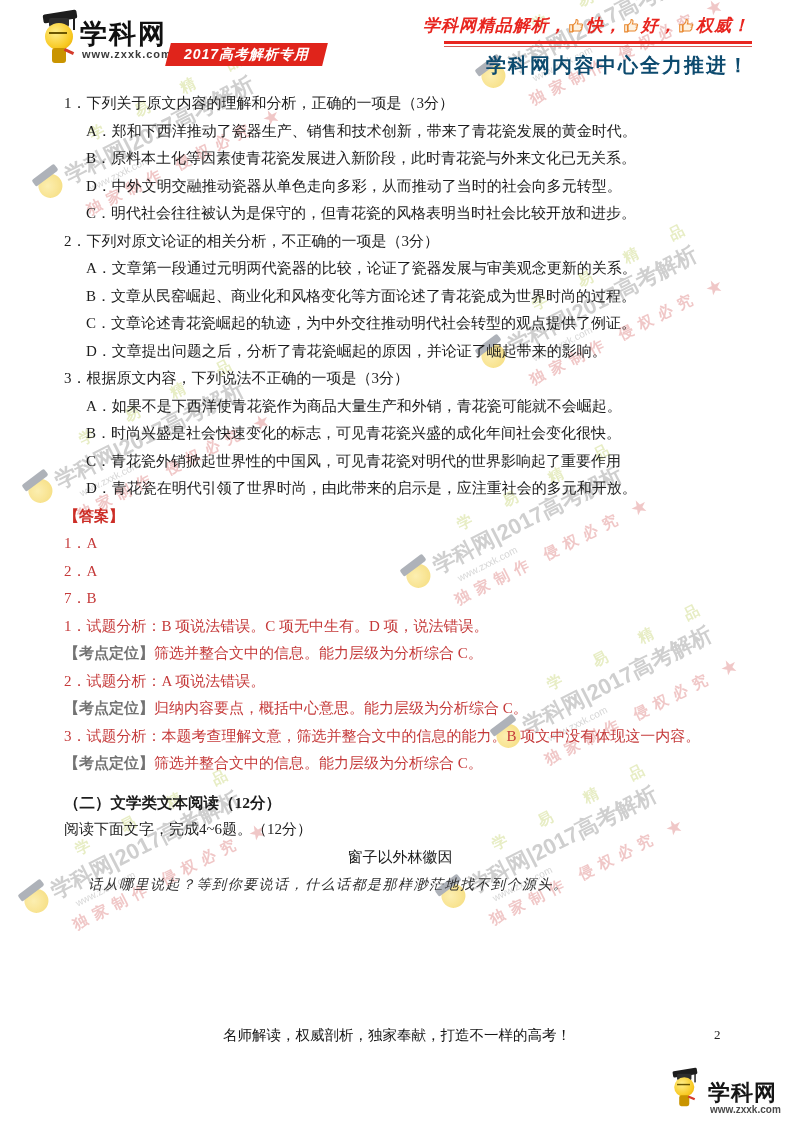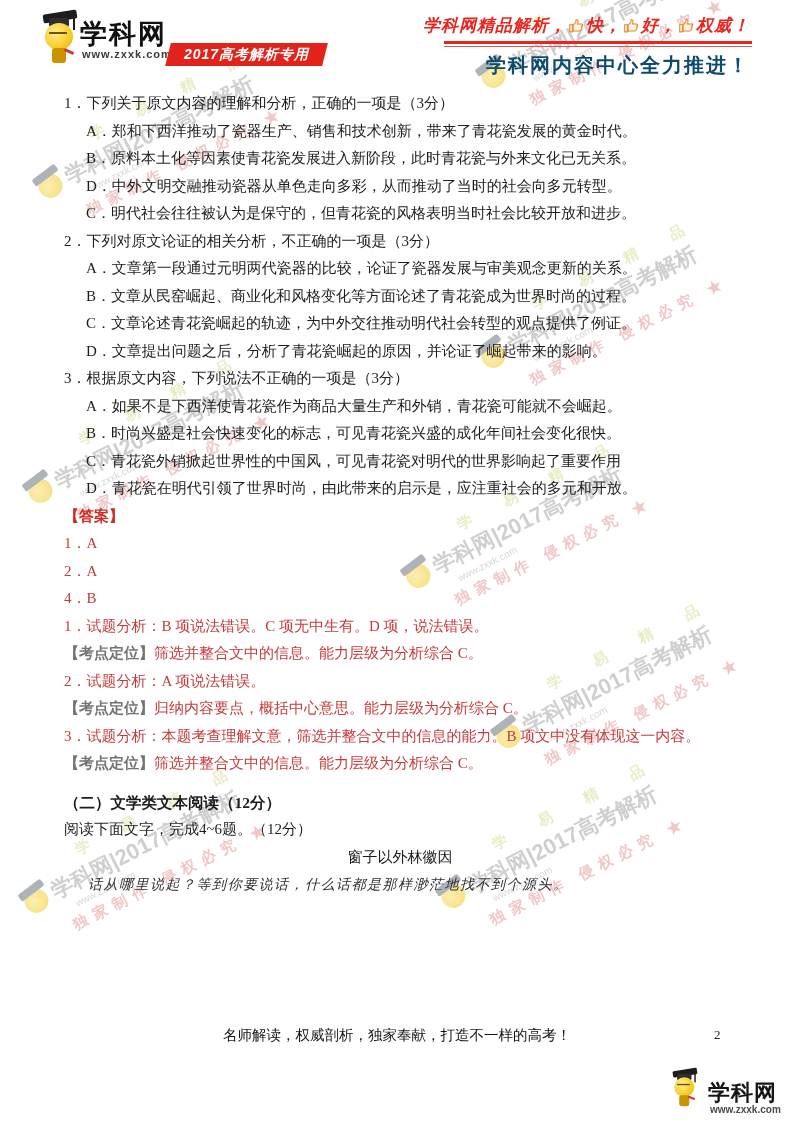--- a/index.html
+++ b/index.html
@@ -220,21 +220,21 @@
     <div class="line opt">D．文章提出问题之后，分析了青花瓷崛起的原因，并论证了崛起带来的影响。</div>
     <div class="line">3．根据原文内容，下列说法不正确的一项是（3分）</div>
     <div class="line opt">A．如果不是下西洋使青花瓷作为商品大量生产和外销，青花瓷可能就不会崛起。</div>
     <div class="line opt">B．时尚兴盛是社会快速变化的标志，可见青花瓷兴盛的成化年间社会变化很快。</div>
     <div class="line opt">C．青花瓷外销掀起世界性的中国风，可见青花瓷对明代的世界影响起了重要作用</div>
     <div class="line opt">D．青花瓷在明代引领了世界时尚，由此带来的启示是，应注重社会的多元和开放。</div>
 
     <div class="line rhead">【答案】</div>
     <div class="line red">1．A</div>
     <div class="line red">2．A</div>
-    <div class="line red">4．B</div>
+    <div class="line red">7．B</div>
 
     <div class="line red">
       <span class="bseg"></span><span>1．试题分析：B 项说法错误。C 项无中生有。D 项，说法错误。</span></div>
     <div class="line red">
       <span class="bseg">【考点定位】</span><span>筛选并整合文中的信息。能力层级为分析综合 C。</span></div>
     <div class="line red">
       <span class="bseg"></span><span>2．试题分析：A 项说法错误。</span></div>
     <div class="line red">
       <span class="bseg">【考点定位】</span><span>归纳内容要点，概括中心意思。能力层级为分析综合 C。</span></div>
     <div class="line red">

